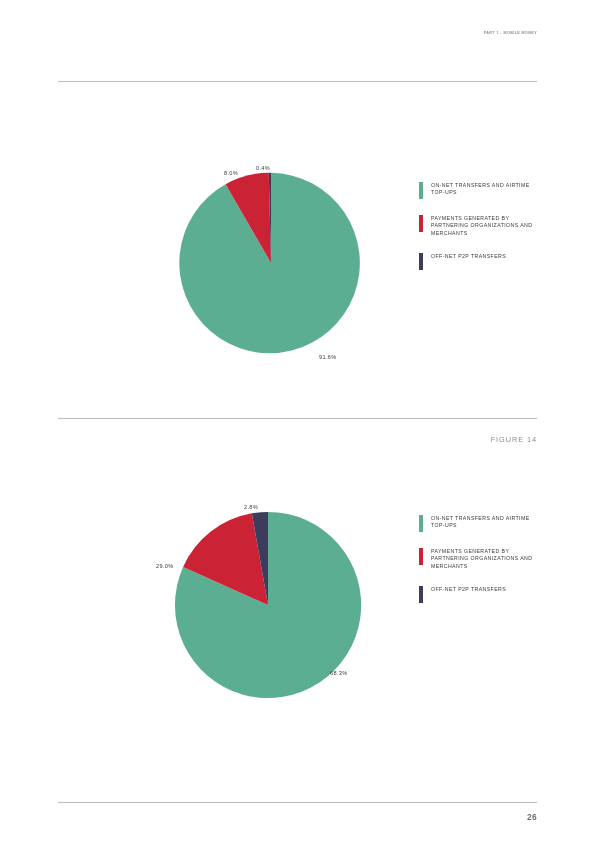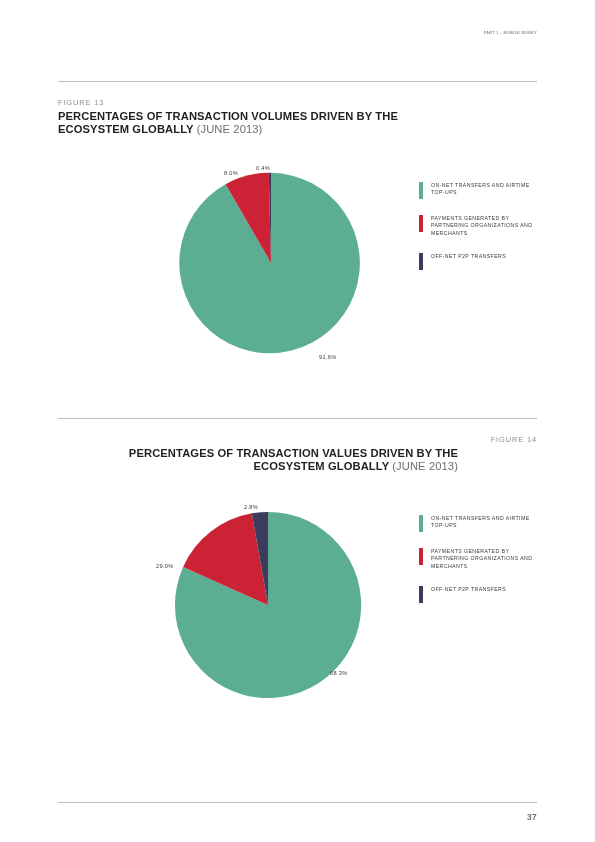--- a/index.html
+++ b/index.html
@@ -169,27 +169,20 @@
 <body>
 
 <div class="page">
 
   <div class="running-header">PART 1 - MOBILE MONEY</div>
 
   <div class="rule rule-top"></div>
   <div class="rule rule-mid"></div>
   <div class="rule rule-bottom"></div>
 
-  <div class="figure-block figure-13">
-    <div class="fig-number">FIGURE 13</div>
-    <div class="fig-title">
-      <span>PERCENTAGES OF TRANSACTION VOLUMES DRIVEN BY THE ECOSYSTEM GLOBALLY</span>
-      <span class="date">(JUNE 2013)</span>
-    </div>
-  </div>
 
   <div class="chart-area chart-13">
     <div class="pie-wrap">
       <svg class="pie-svg" viewBox="0 0 200 200">
 
         <path d="M 100 100 L 100 5 A 95 95 0 1 1 52.15 17.07 Z" fill="#5CAE92"></path>
 
         <path d="M 100 100 L 52.15 17.07 A 95 95 0 0 1 97.65 5.03 Z" fill="#CC2236"></path>
 
         <path d="M 100 100 L 97.65 5.03 A 95 95 0 0 1 100 5 Z" fill="#3E3C5C"></path>
@@ -210,24 +203,20 @@
       </div>
       <div class="legend-item">
         <span class="legend-swatch" style="background:#3E3C5C"></span>
         <span class="legend-text">OFF-NET P2P TRANSFERS</span>
       </div>
     </div>
   </div>
 
   <div class="figure-block figure-14">
     <div class="fig-number">FIGURE 14</div>
-    <div class="fig-title">
-      <span>PERCENTAGES OF TRANSACTION VALUES DRIVEN BY THE ECOSYSTEM GLOBALLY</span>
-      <span class="date">(JUNE 2013)</span>
-    </div>
   </div>
 
   <div class="chart-area chart-14">
     <div class="pie-wrap">
       <svg class="pie-svg" viewBox="0 0 200 200">
 
         <path d="M 100 100 L 100 5 A 95 95 0 1 1 13.36 61.20 Z" fill="#5CAE92"></path>
 
         <path d="M 100 100 L 13.36 61.20 A 95 95 0 0 1 83.50 6.47 Z" fill="#CC2236"></path>
 
@@ -247,15 +236,15 @@
         <span class="legend-swatch" style="background:#CC2236"></span>
         <span class="legend-text">PAYMENTS GENERATED BY PARTNERING ORGANIZATIONS AND MERCHANTS</span>
       </div>
       <div class="legend-item">
         <span class="legend-swatch" style="background:#3E3C5C"></span>
         <span class="legend-text">OFF-NET P2P TRANSFERS</span>
       </div>
     </div>
   </div>
 
-  <div class="page-number">37</div>
+  <div class="page-number">26</div>
 
 </div>
 
 </body></html>

